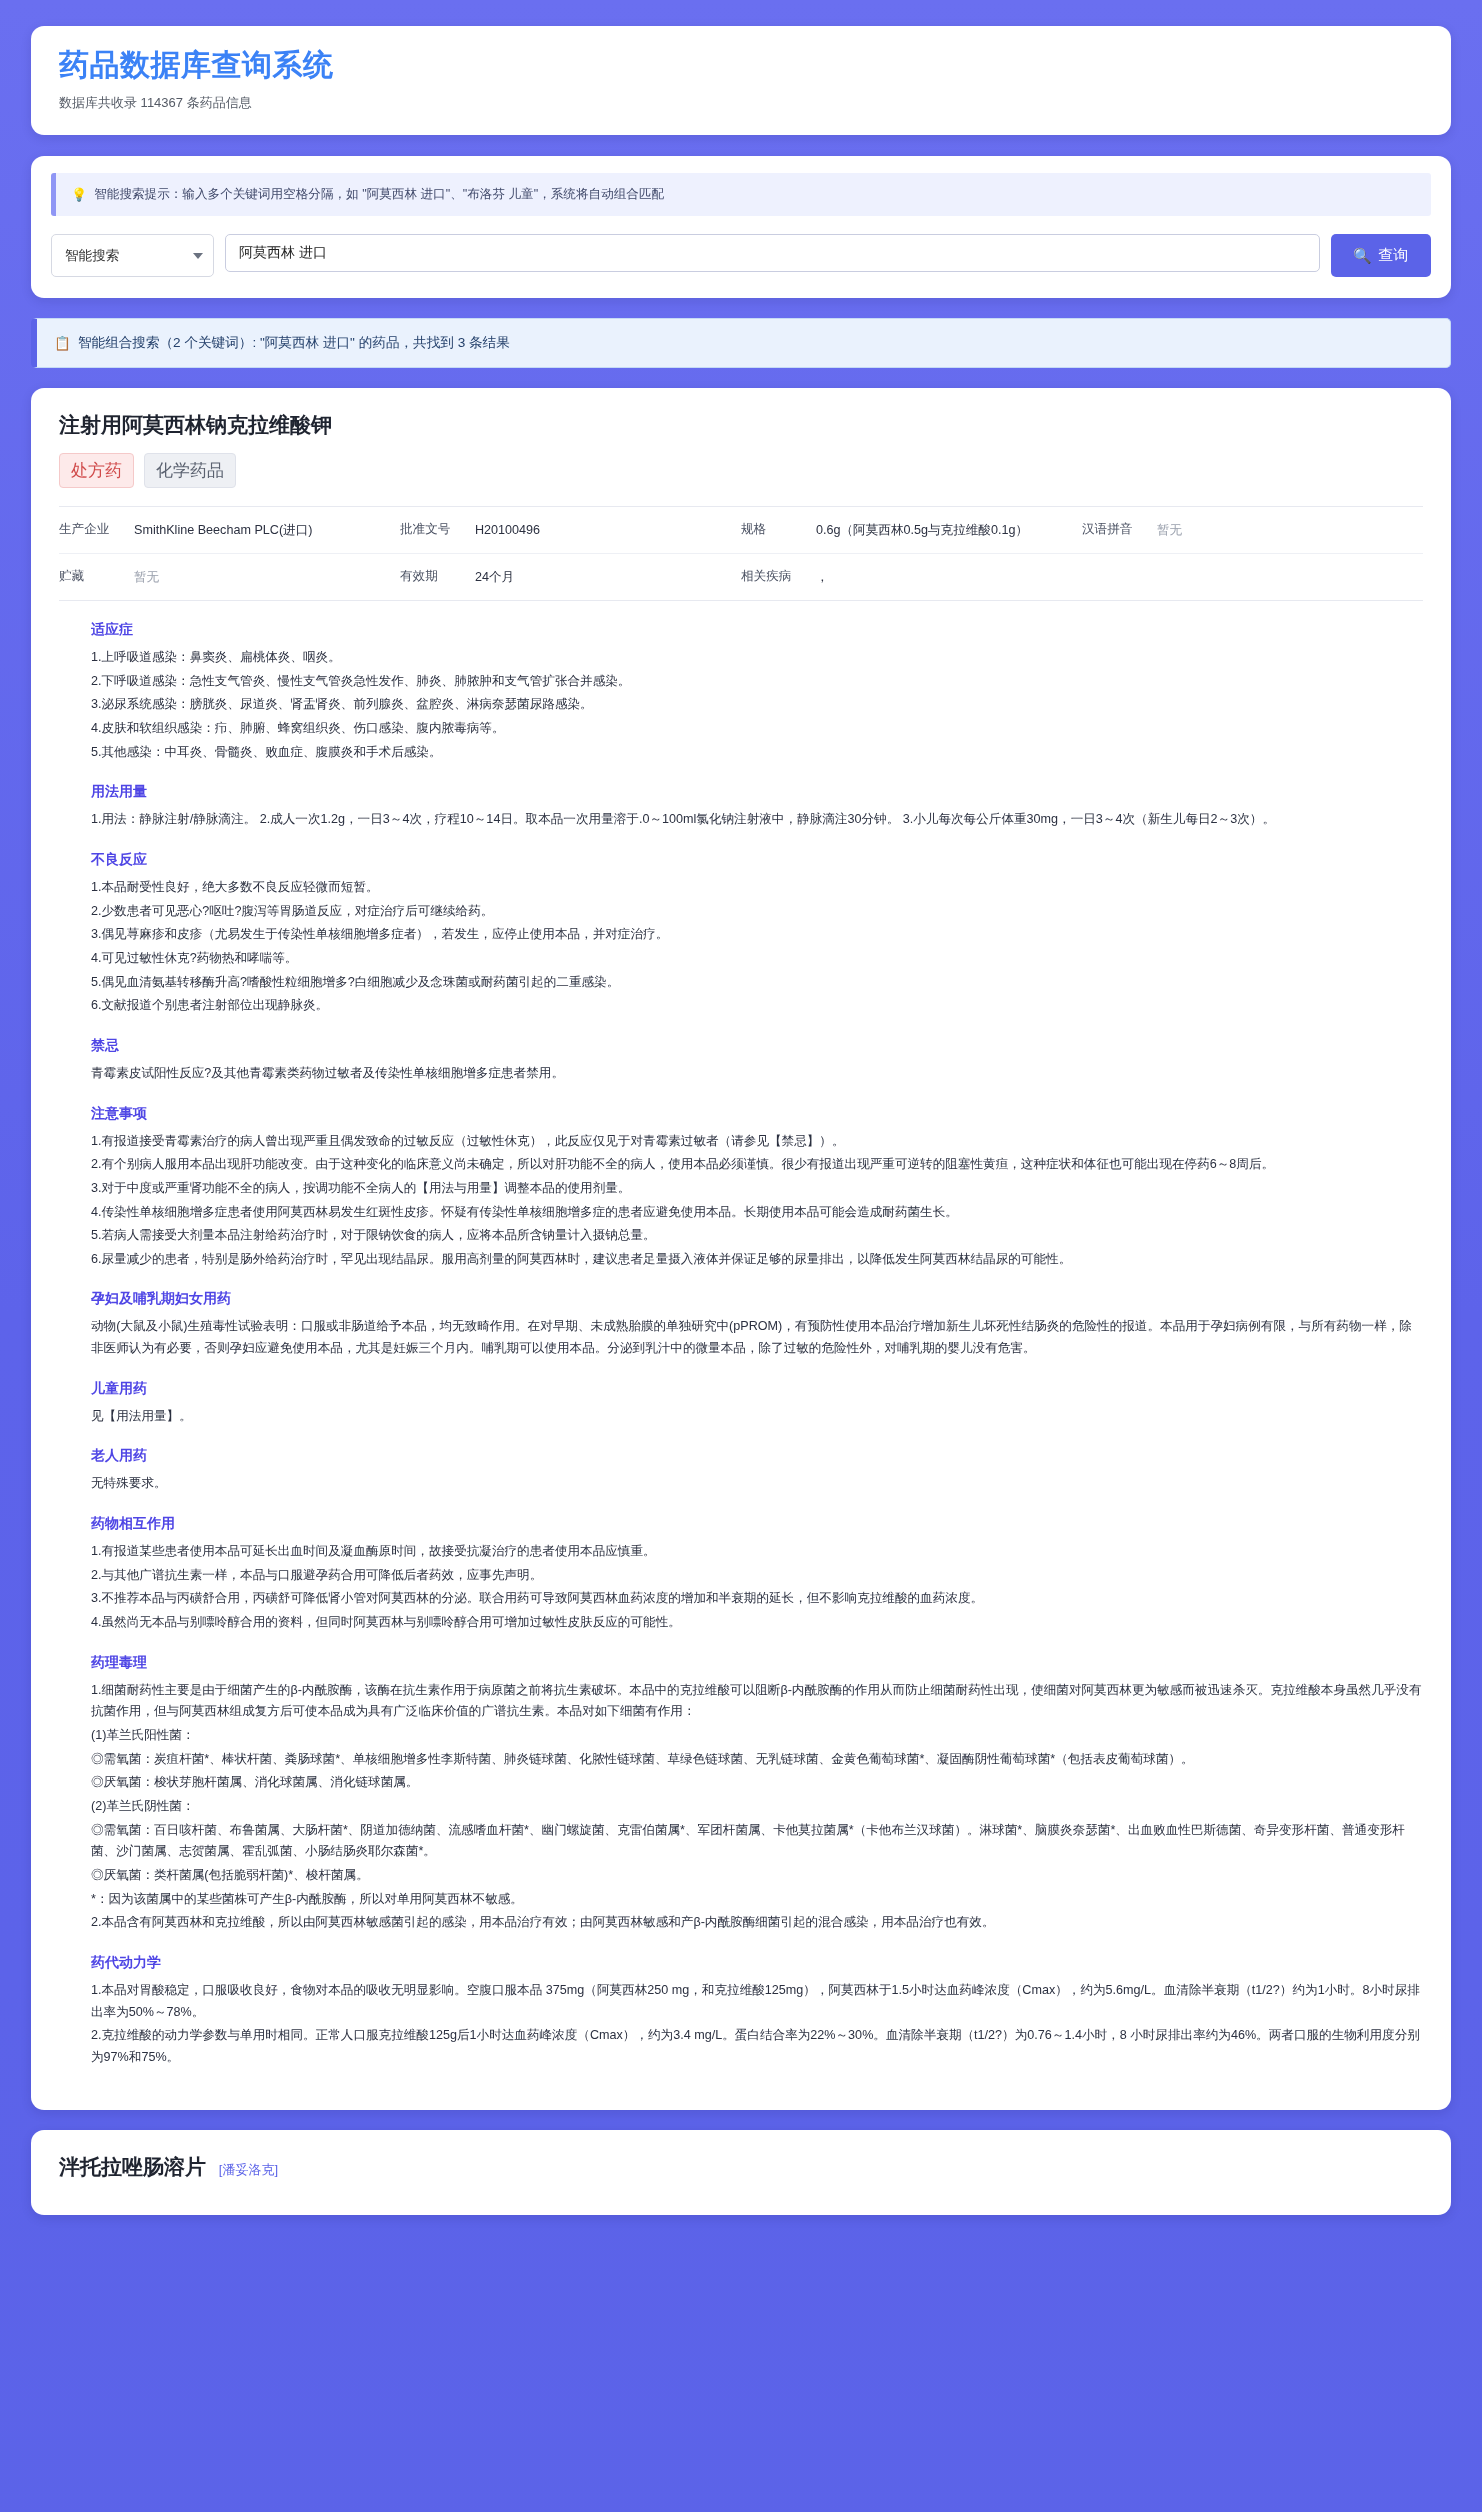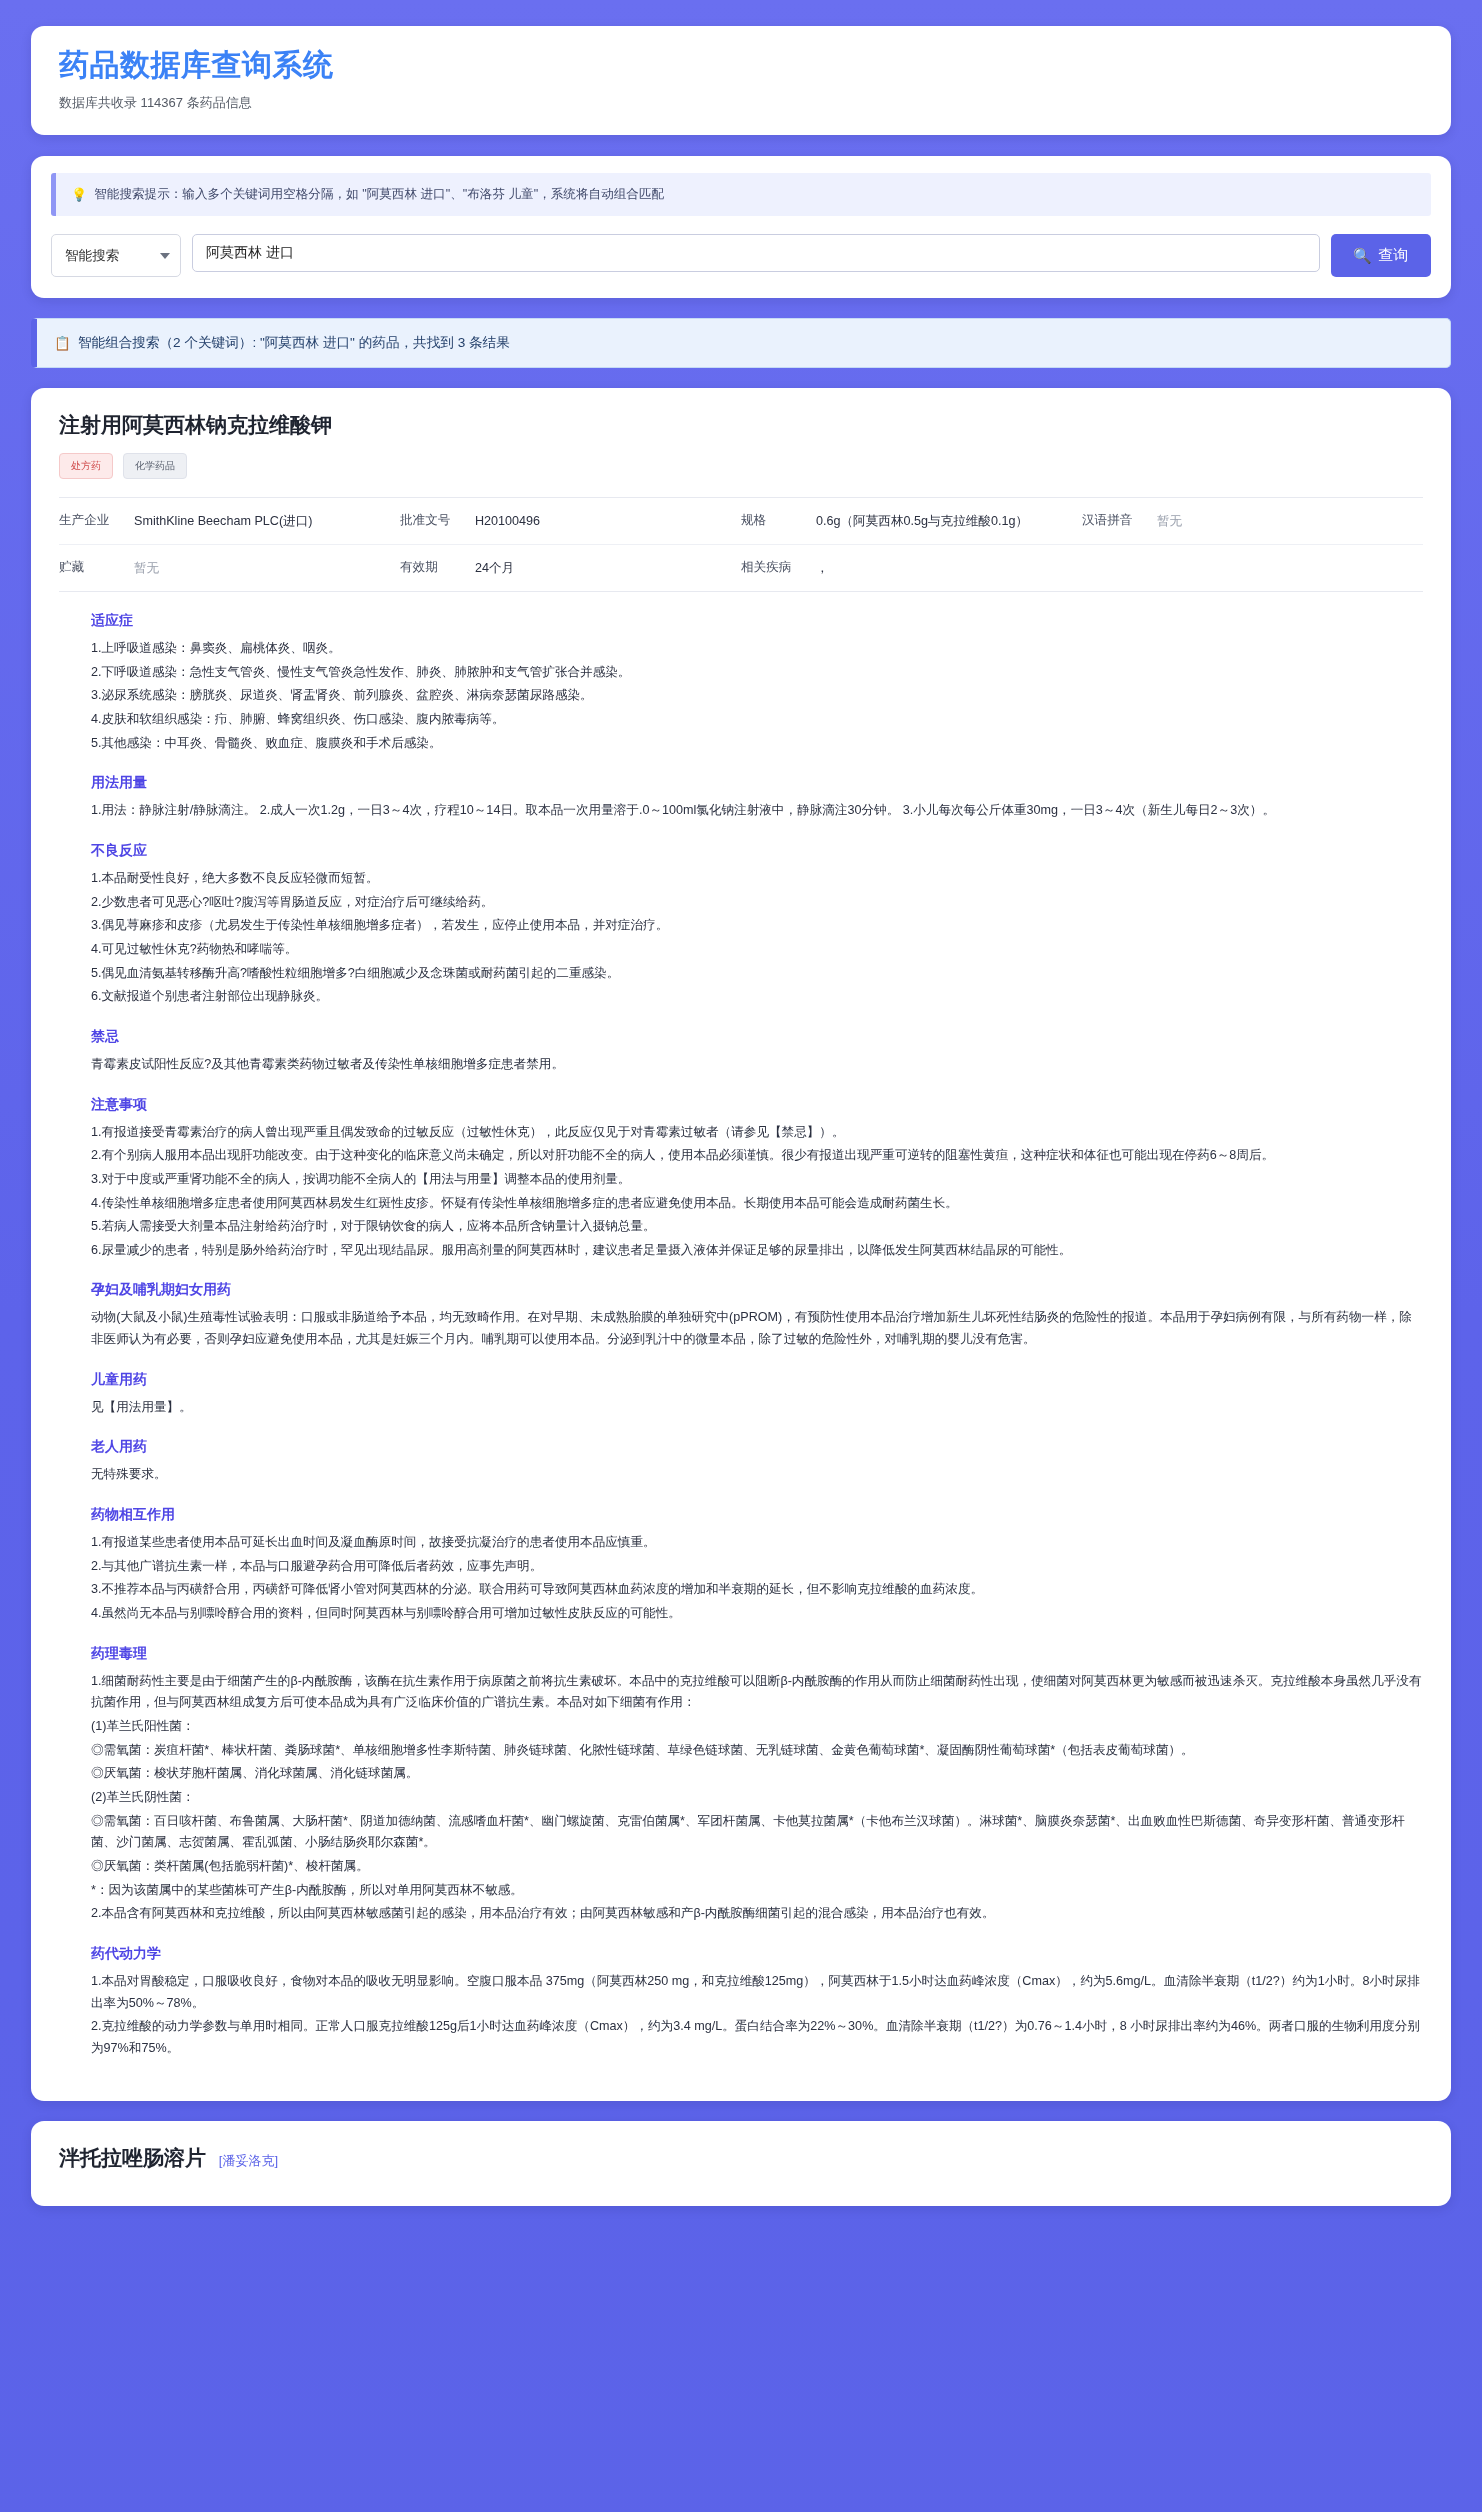--- a/index.html
+++ b/index.html
@@ -59,21 +59,21 @@
     margin-bottom: 18px;
   }
   .tip .bulb { font-size: 13px; color: #6b72e0; }
   .search-row {
     display: flex;
     align-items: stretch;
     gap: 11px;
   }
   .select-wrap {
     position: relative;
-    width: 130px;
+    width: 163px;
     flex: none;
   }
   .select-wrap select {
     width: 100%;
     height: 43px;
     font-size: 13.6px;
     font-family: "Liberation Sans", sans-serif;
     padding: 0 23px 0 13px;
     border: 1px solid #d6d9e3;
     border-radius: 5px;
@@ -147,21 +147,21 @@
     margin: 0 0 14px 0;
   }
   .drug-title .alias {
     font-size: 13px;
     color: #5b63e8;
     font-weight: normal;
     margin-left: 7px;
   }
   .tags { display: flex; gap: 10px; margin-bottom: 18px; }
   .tag {
-    font-size: 10px;
+    font-size: 17px;
     padding: 5px 11px;
     border-radius: 4px;
     font-family: Liberation Serif, serif;
   }
   .tag.rx { background: #fdeaea; color: #d04a4a; border: 0.5px solid #f5c9c9; }
   .tag.chem { background: #eef0f4; color: #5b6270; border: 0.5px solid #dfe2ea; }
 
   .info-grid {
     display: grid;
     grid-template-columns: 75px 1fr 75px 1fr 75px 1fr 75px 1fr;

